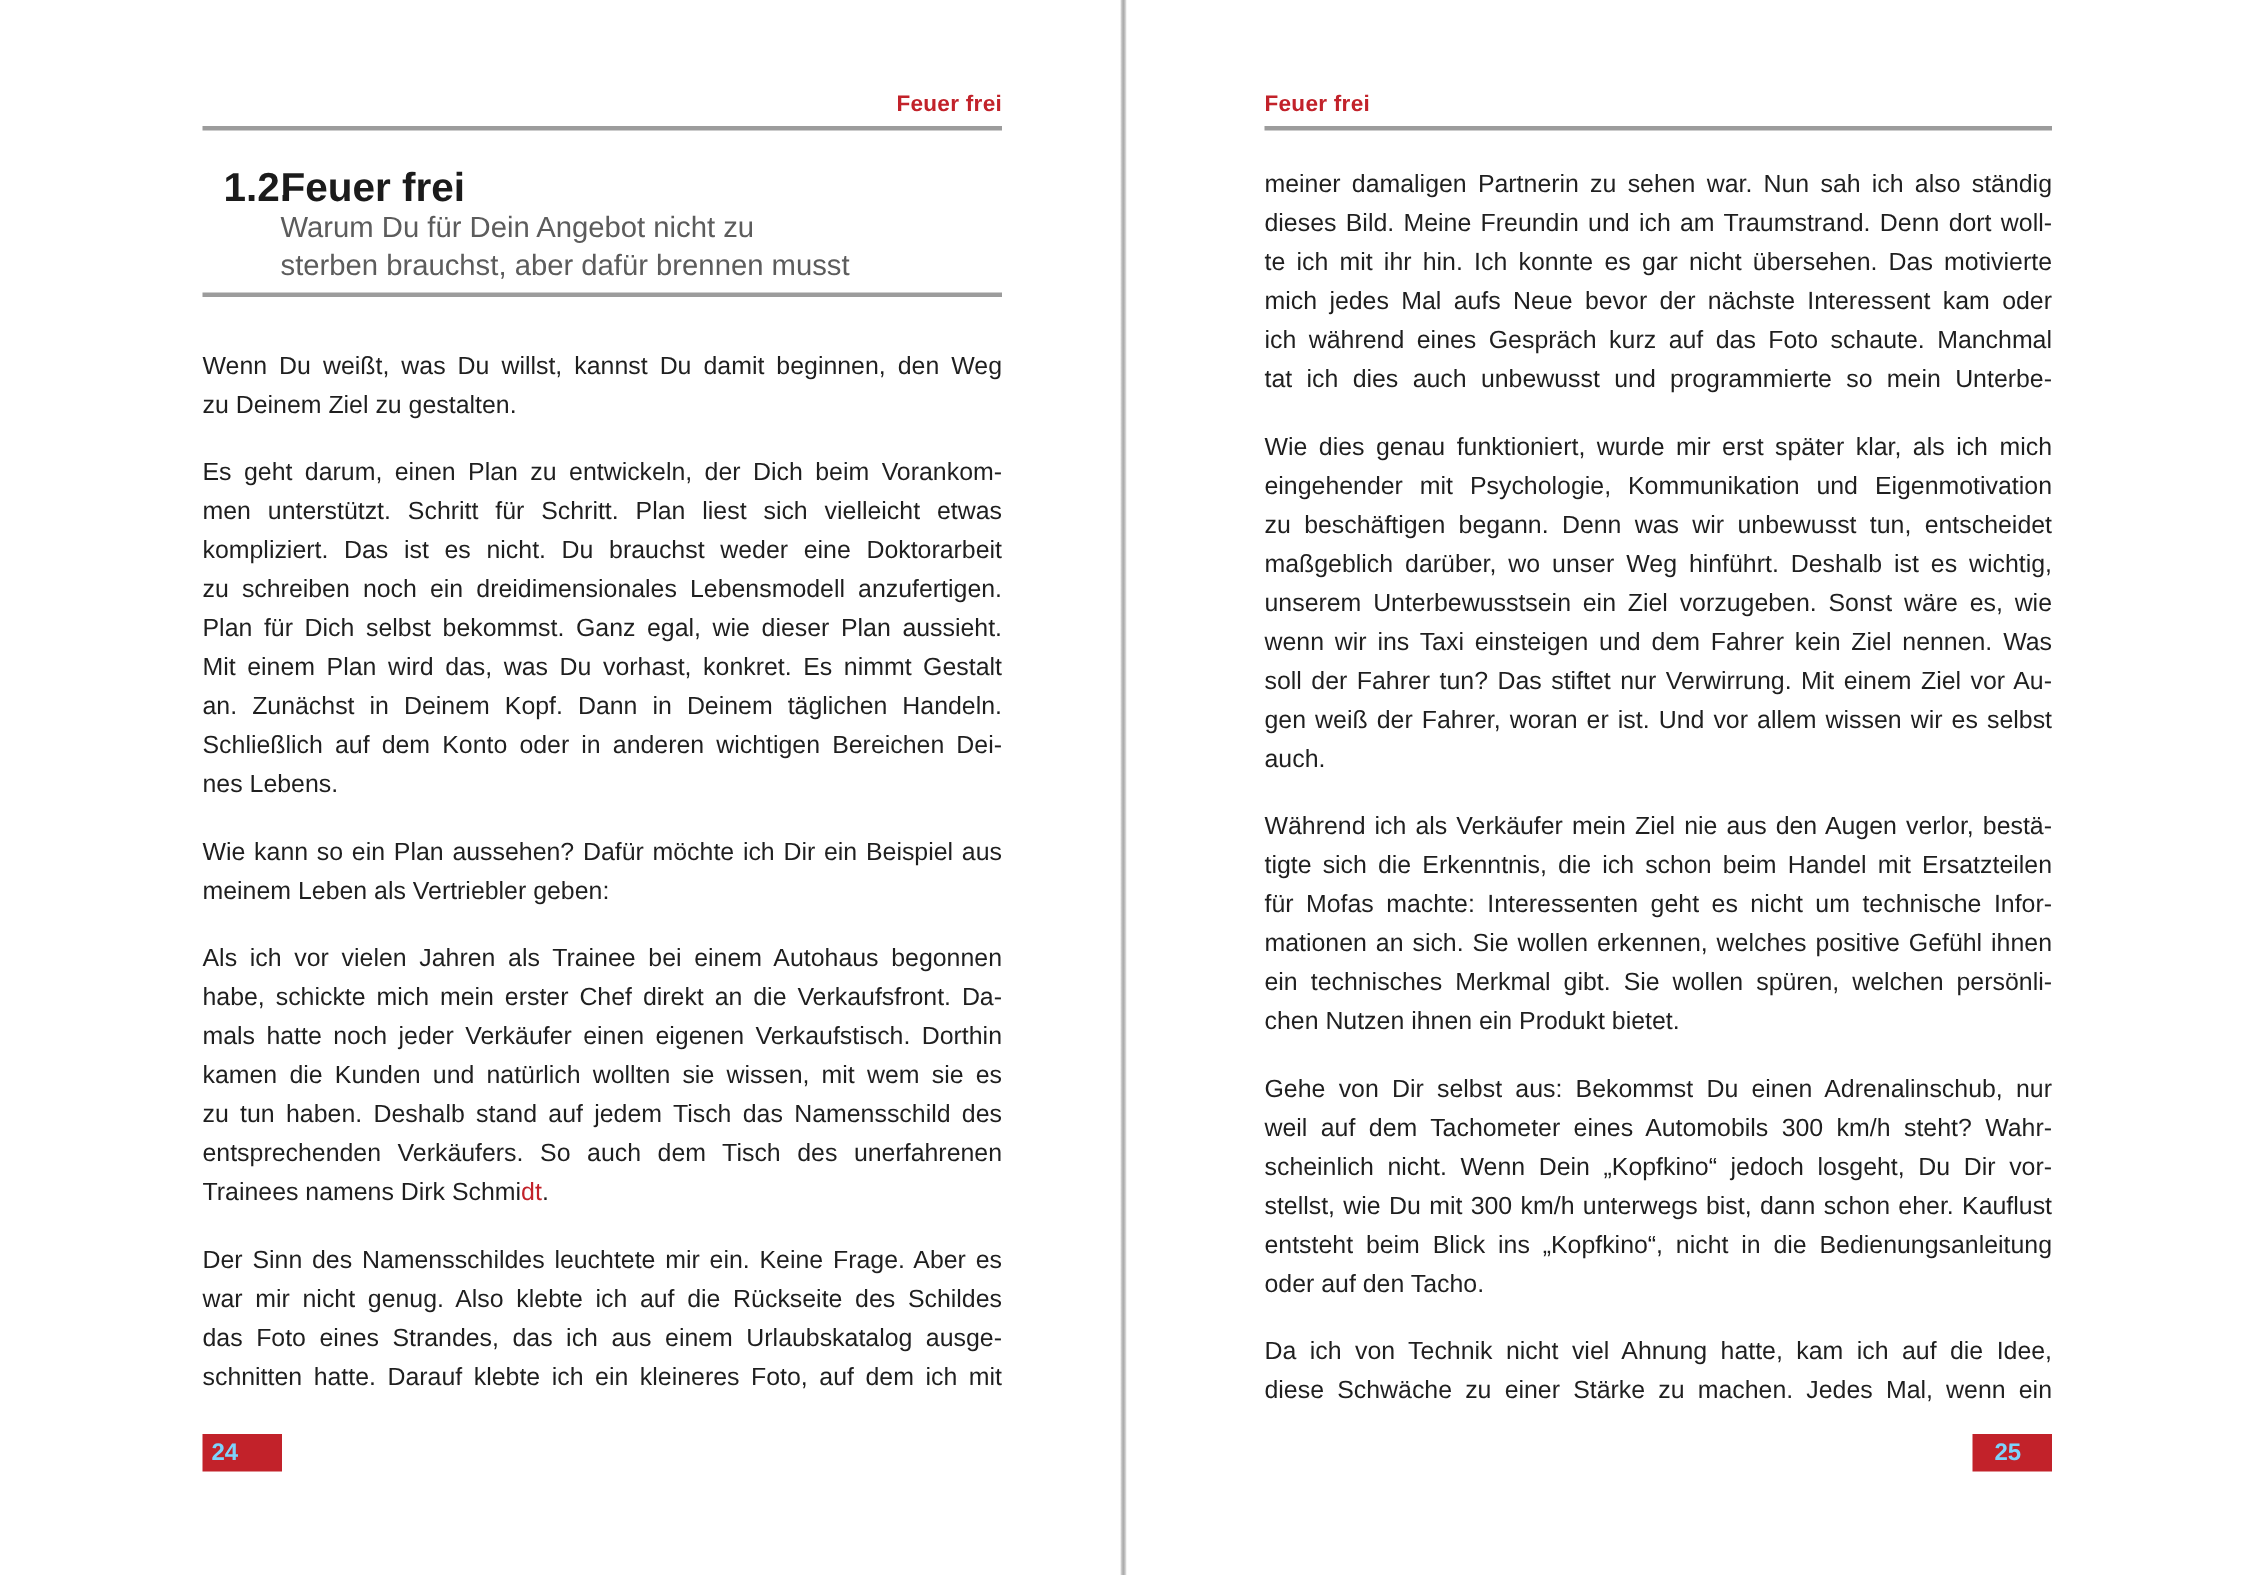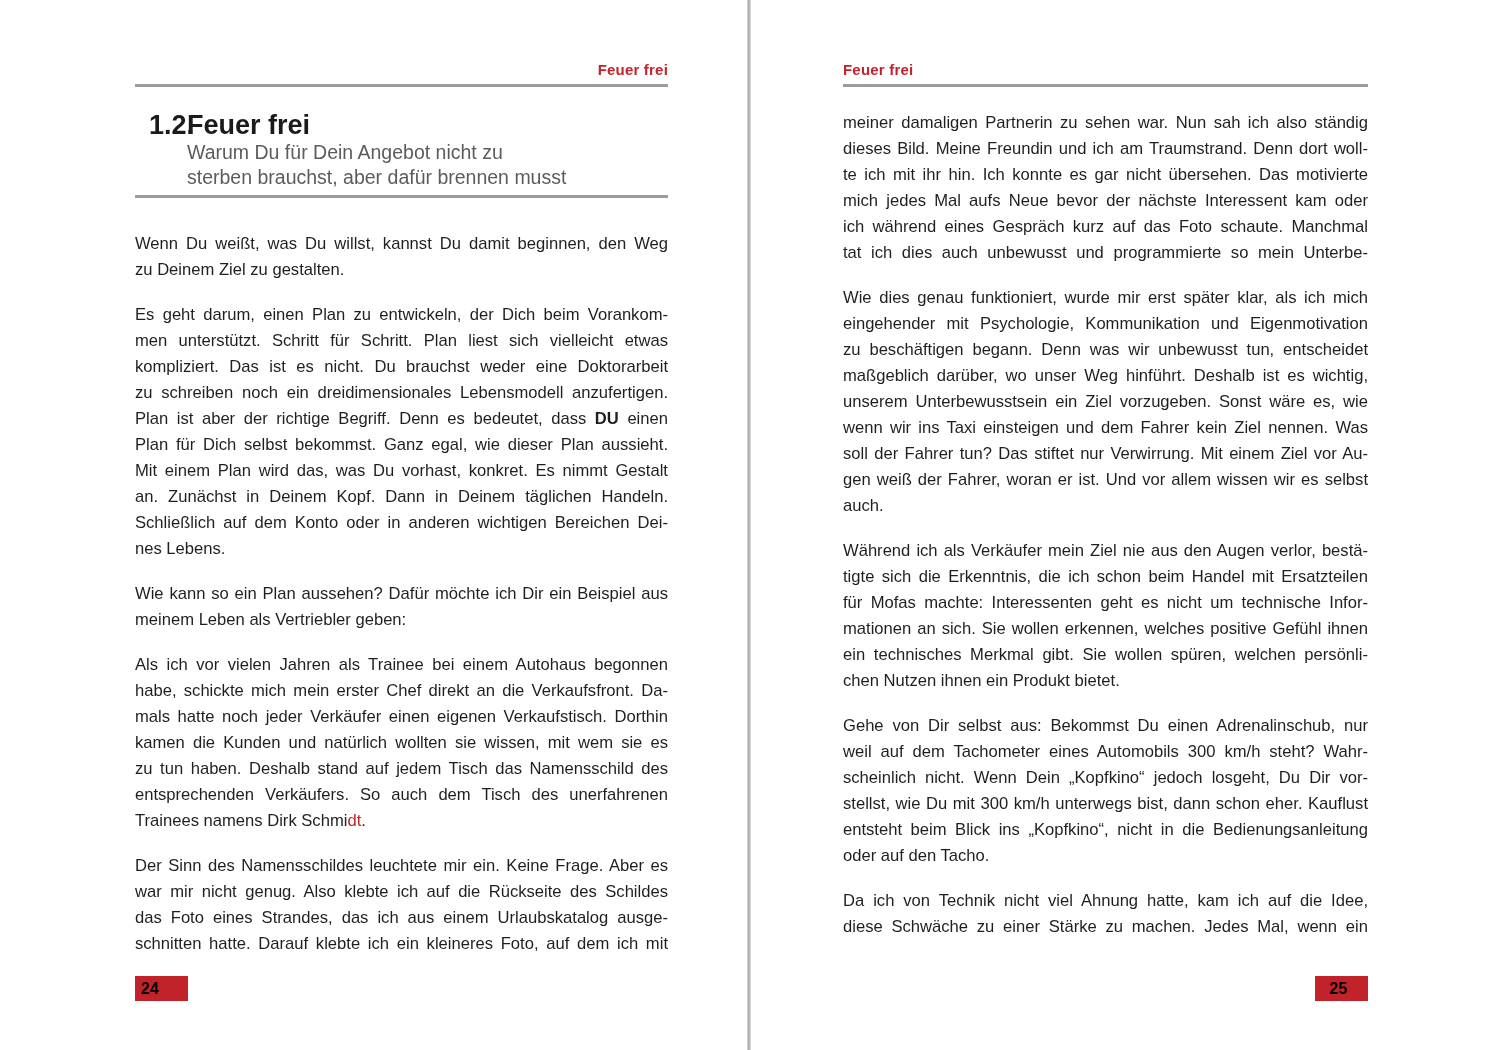--- a/index.html
+++ b/index.html
@@ -48,22 +48,22 @@
   .para + .para{margin-top:19px;}
   .line{
     height:26px;line-height:26px;white-space:nowrap;
     text-align:justify;text-align-last:justify;
   }
   .line.end{text-align-last:left;}
   .line .b{font-weight:bold;}
   .line .r{color:var(--red,#c2222a);}
 
   .page-number{
-    position:absolute;top:976px;width:53px;height:25px;
-    background:var(--red,#c2222a);color:#000000;
+    position:absolute;top:956px;width:53px;height:25px;
+    background:var(--red,#c2222a);color:#7dd3fc;
     font-size:16px;font-weight:bold;line-height:25px;
     box-sizing:border-box;
   }
   .page.left .page-number{left:0;text-align:left;padding-left:6px;}
   .page.right .page-number{left:472px;text-align:center;padding-right:6px;}
 </style>
 </head>
 <body>
 
 <div class="spread">
@@ -83,21 +83,20 @@
     <div class="body-text" id="body-left">
         <div class="para">
           <div class="line">Wenn Du weißt, was Du willst, kannst Du damit beginnen, den Weg</div>
           <div class="line end">zu Deinem Ziel zu gestalten.</div>
         </div>
         <div class="para">
           <div class="line">Es geht darum, einen Plan zu entwickeln, der Dich beim Vorankom-</div>
           <div class="line">men unterstützt. Schritt für Schritt. Plan liest sich vielleicht etwas</div>
           <div class="line">kompliziert. Das ist es nicht. Du brauchst weder eine Doktorarbeit</div>
           <div class="line">zu schreiben noch ein dreidimensionales Lebensmodell anzufertigen.</div>
-          <div class="line"><span>Plan ist aber der richtige Begriff. Denn es bedeutet, dass </span><span class="b">DU</span><span> einen</span></div>
           <div class="line">Plan für Dich selbst bekommst. Ganz egal, wie dieser Plan aussieht.</div>
           <div class="line">Mit einem Plan wird das, was Du vorhast, konkret. Es nimmt Gestalt</div>
           <div class="line">an. Zunächst in Deinem Kopf. Dann in Deinem täglichen Handeln.</div>
           <div class="line">Schließlich auf dem Konto oder in anderen wichtigen Bereichen Dei-</div>
           <div class="line end">nes Lebens.</div>
         </div>
         <div class="para">
           <div class="line">Wie kann so ein Plan aussehen? Dafür möchte ich Dir ein Beispiel aus</div>
           <div class="line end">meinem Leben als Vertriebler geben:</div>
         </div>

